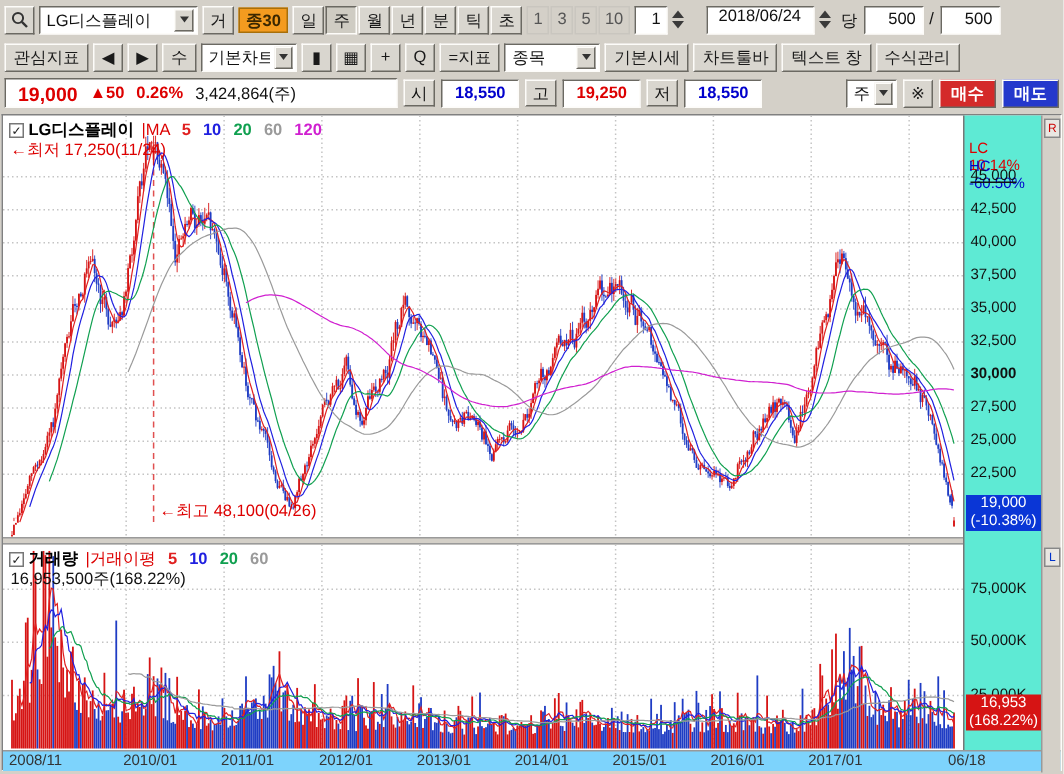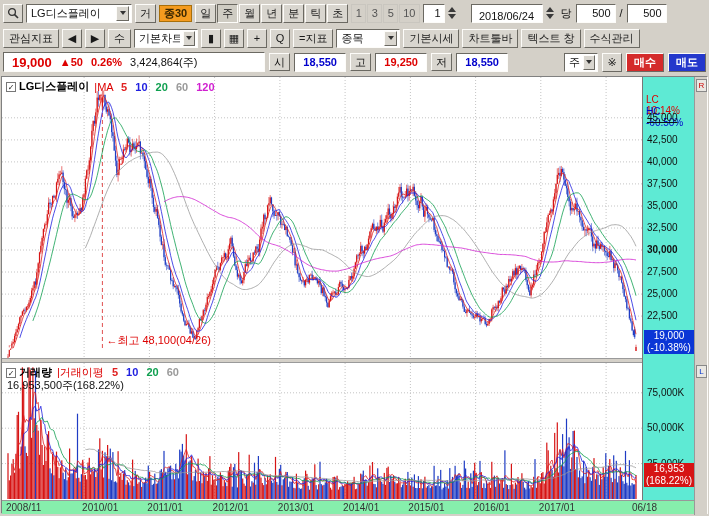--- a/index.html
+++ b/index.html
@@ -20,21 +20,21 @@
          border:1px solid;border-color:#6b6962 #fdfcf9 #fdfcf9 #6b6962;padding:0 2px 0 4px;}
   .combo .combo-text{white-space:nowrap;overflow:hidden;}
   .dd-btn{width:13px;height:15px;background:#d9d6cf;border:1px solid;border-color:#fdfcf9 #6b6962 #6b6962 #fdfcf9;
           display:inline-flex;align-items:center;justify-content:center;margin-left:3px;}
   .dd-arrow{width:0;height:0;border:3px solid transparent;border-top:4px solid #333;margin-top:3px;}
   .badge{height:17px;display:inline-flex;align-items:center;padding:0 4px;background:#f49b1f;
          border:1px solid #a86f0a;color:#3a2700;font-weight:bold;}
   .grp{display:inline-flex;gap:1px;}
   .inset{background:#fff;border:1px solid;border-color:#6b6962 #fdfcf9 #fdfcf9 #6b6962;}
   .numspin{height:19px;min-width:22px;display:inline-flex;align-items:center;justify-content:flex-end;padding:0 3px;}
-  .datebox{height:19px;width:72px;display:inline-flex;align-items:flex-end;justify-content:center;}
+  .datebox{height:19px;width:72px;display:inline-flex;align-items:flex-start;justify-content:center;}
   .numbox{height:19px;width:40px;display:inline-flex;align-items:center;justify-content:flex-end;padding:0 4px;}
   .spin{display:inline-flex;flex-direction:column;justify-content:center;gap:2px;width:11px;}
   .spin i{display:block;width:0;height:0;border-left:4px solid transparent;border-right:4px solid transparent;}
   .spin .up{border-bottom:5px solid #3a3a3a;}
   .spin .dn{border-top:5px solid #3a3a3a;}
   .lbl{padding:0 1px;}
   .gap{width:6px;}
   
   .q-main{height:20px;display:inline-flex;align-items:center;gap:8px;padding:0 8px;min-width:262px;}
   .q-price{color:#dd0000;font-weight:bold;font-size:13px;}
@@ -58,21 +58,21 @@
   .pane-header.vol-head{top:288px;}
   .cb{display:inline-block;width:10px;height:10px;border:1px solid #777;background:#fff;font-size:8px;
       line-height:9px;text-align:center;color:#222;margin-right:3px;}
   .ph-title{font-weight:bold;color:#000;margin-right:5px;}
   .ma-label{color:#dd0000;}
   .ma-val{margin-left:5px;font-weight:bold;}
   .vol-current{position:absolute;top:301px;left:5px;color:#111;z-index:3;}
   .anno{position:absolute;color:#dd0000;z-index:3;white-space:nowrap;}
   .anno-low{top:15px;left:5px;}
   .anno-high{top:256px;left:104px;}
-  .xaxis{position:absolute;top:423px;left:0;width:705px;height:14px;background:#86efac;border-top:1px solid #999;}
+  .xaxis{position:absolute;top:423px;left:0;width:705px;height:14px;background:#7dd3fc;border-top:1px solid #999;}
   .xtick{position:absolute;top:1px;font-size:10px;color:#333;white-space:nowrap;}
   .axis-col{position:absolute;top:0;left:640px;width:52px;height:423px;background:#5eead4;border-left:1px solid #777;}
   .ytick{position:absolute;left:4px;font-size:10px;color:#111;white-space:nowrap;}
   .lc{position:absolute;top:17px;left:3px;color:#dd0000;font-size:10px;}
   .hc{position:absolute;top:29px;left:3px;color:#0000cc;font-size:10px;}
   .cur-box{position:absolute;left:1px;width:50px;text-align:center;font-size:10px;line-height:12px;color:#fff;z-index:4;}
   .cur-box.blue{background:#0a36d6;}
   .cur-box.red{background:#d61414;}
   .right-strip{position:absolute;top:0;left:692px;width:13px;height:438px;background:#d4d0c8;border-left:1px solid #999;}
   .strip-btn{position:absolute;left:1px;top:2px;width:11px;height:13px;background:#e9e7e2;border:1px solid #888;
@@ -1181,20 +1181,21 @@
     <span>
       <span class="ma-label">|MA</span>
       <span class="ma-val" style="color: rgb(224, 32, 32);">5</span>
       <span class="ma-val" style="color: rgb(32, 32, 224);">10</span>
       <span class="ma-val" style="color: rgb(16, 160, 80);">20</span>
       <span class="ma-val" style="color: rgb(154, 154, 154);">60</span>
       <span class="ma-val" style="color: rgb(208, 32, 208);">120</span>
     </span>
   </div>
 
+  <div class="anno anno-low">←최저 17,250(11/24)</div>
   <div class="anno anno-high" id="anno-high" style="left: 104.397px;">←최고 48,100(04/26)</div>
 
   <div class="splitter"></div>
 
   <svg id="vol-svg" width="640" height="137">
       <line x1="0" y1="29.8" x2="640" y2="29.8" stroke="#c4c4c4" stroke-dasharray="1,2"></line>
       <line x1="0" y1="65.2" x2="640" y2="65.2" stroke="#c4c4c4" stroke-dasharray="1,2"></line>
       <line x1="0" y1="100.6" x2="640" y2="100.6" stroke="#c4c4c4" stroke-dasharray="1,2"></line>
       <line x1="82.1" y1="0" x2="82.1" y2="137" stroke="#c4c4c4" stroke-dasharray="1,2"></line>
       <line x1="147.4" y1="0" x2="147.4" y2="137" stroke="#c4c4c4" stroke-dasharray="1,2"></line>

